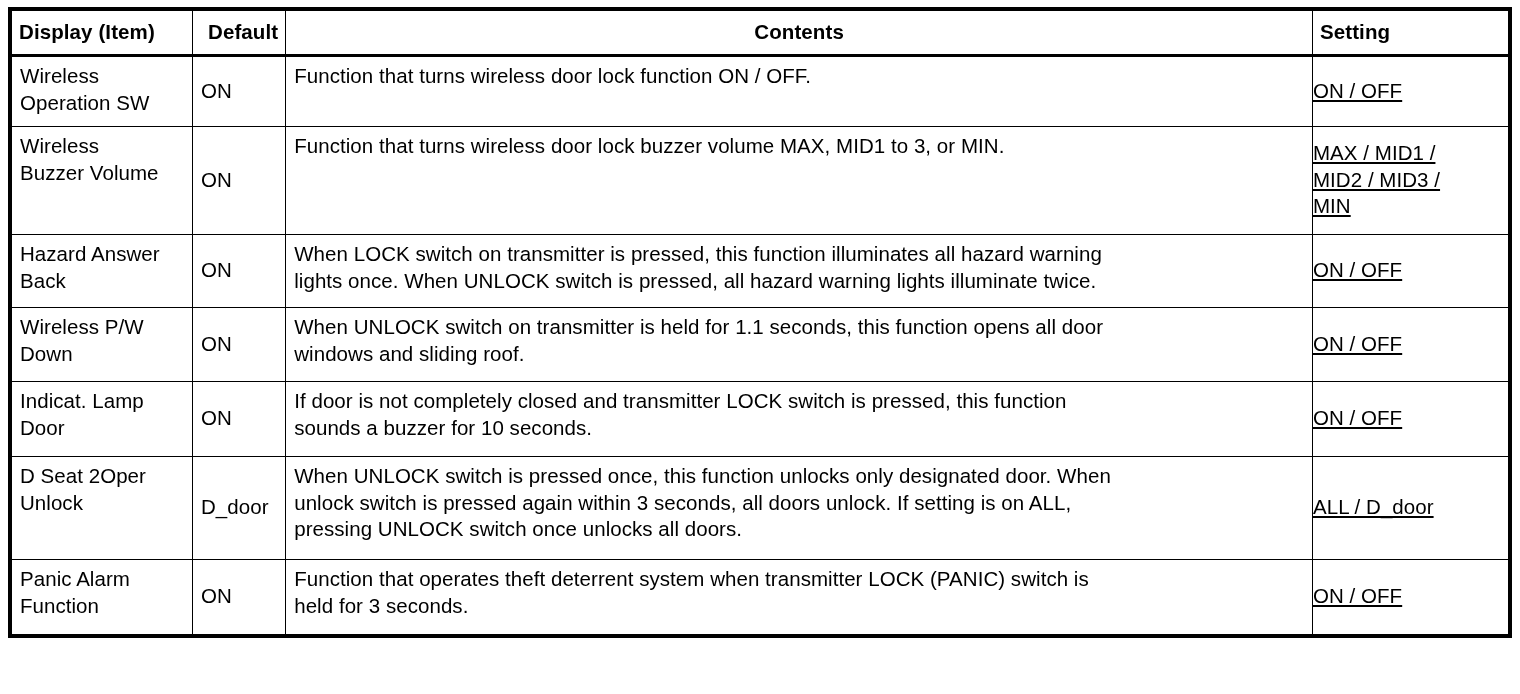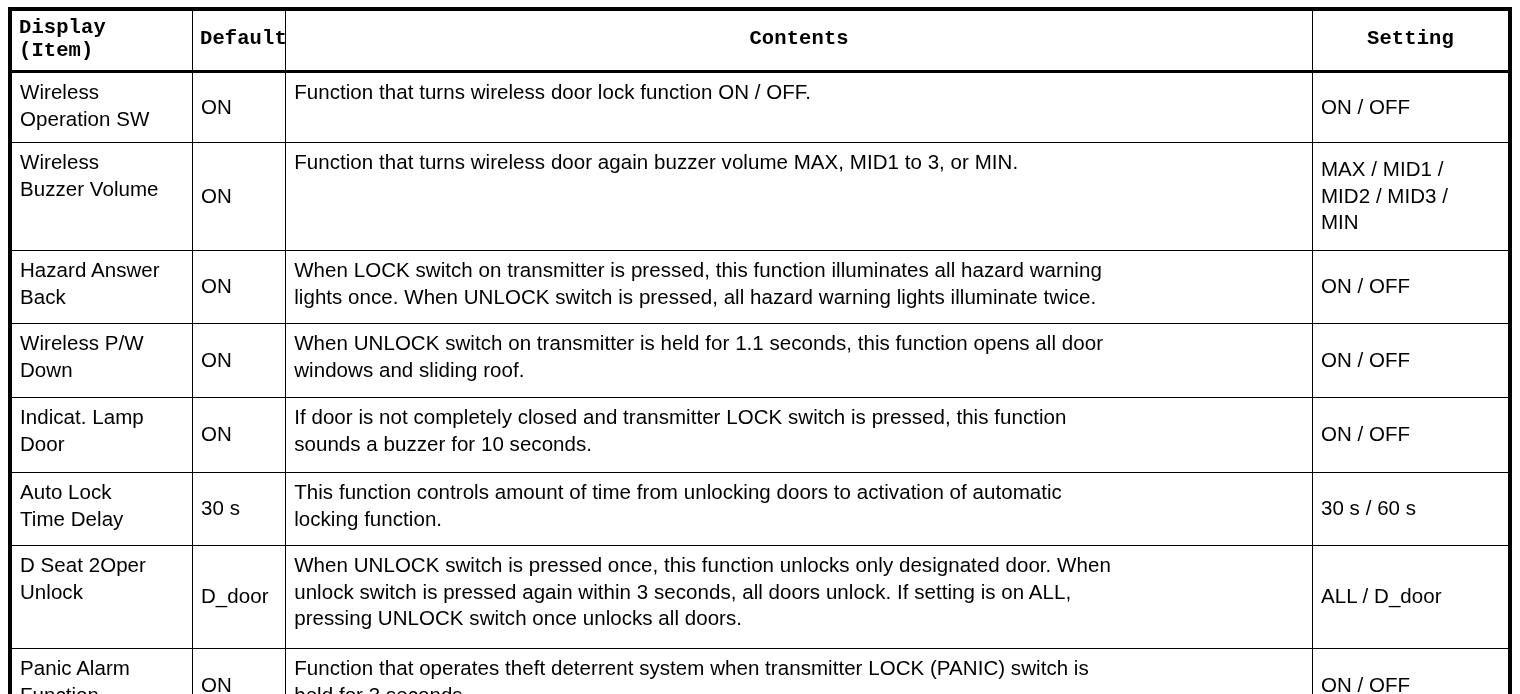--- a/index.html
+++ b/index.html
@@ -39,45 +39,45 @@
   thead th {
     border: 1px solid #000000;
     border-bottom: 3px solid #000000;
     font-weight: bold;
     font-size: 20.5px;
     line-height: 1.12;
     padding: 6px 7px 7px 7px;
     height: 30px;
     vertical-align: middle;
     letter-spacing: 0.1px;
-    font-family: Liberation Mono, monospace;
   }
 
   thead th.th-item    { text-align: left; }
   thead th.th-default { text-align: right; }
   thead th.th-contents{ text-align: center; }
-  thead th.th-setting { text-align: center; }
+  thead th.th-setting { text-align: left; }
 
   tbody td {
     border: 1px solid #000000;
     font-size: 20.5px;
     line-height: 1.30;
     padding: 6px 7px 7px 8px;
     vertical-align: top;
     text-align: left;
     letter-spacing: 0.05px;
   }
 
   tbody td.cell-default {
     vertical-align: middle;
   }
 
   tbody td.cell-setting {
     vertical-align: middle;
-    padding-left: 8px;
+    padding-left: 0;
+    text-decoration: underline;
   }
 
   tbody tr.row-tall td.cell-setting,
   tbody tr.row-tall td.cell-default {
     vertical-align: middle;
   }
 
   tbody tr.row-h1 td { height: 56px; }
   tbody tr.row-h2 td { height: 94px; }
   tbody tr.row-h3 td { height: 59px; }
@@ -127,21 +127,21 @@
         </td>
       </tr>
 
       <tr class="row-h2 row-tall">
         <td class="cell-item">
           <span class="line">Wireless</span>
           <span class="line">Buzzer Volume</span>
         </td>
         <td class="cell-default">ON</td>
         <td class="cell-contents">
-          <span class="line">Function that turns wireless door again buzzer volume MAX, MID1 to 3, or MIN.</span>
+          <span class="line">Function that turns wireless door lock buzzer volume MAX, MID1 to 3, or MIN.</span>
         </td>
         <td class="cell-setting">
           <span class="line">MAX / MID1 /</span>
           <span class="line">MID2 / MID3 /</span>
           <span class="line">MIN</span>
         </td>
       </tr>
 
       <tr class="row-h3">
         <td class="cell-item">
@@ -181,34 +181,20 @@
         <td class="cell-default">ON</td>
         <td class="cell-contents">
           <span class="line">If door is not completely closed and transmitter LOCK switch is pressed, this function</span>
           <span class="line">sounds a buzzer for 10 seconds.</span>
         </td>
         <td class="cell-setting">
           <span class="line">ON / OFF</span>
         </td>
       </tr>
 
-      <tr class="row-h6">
-        <td class="cell-item">
-          <span class="line">Auto Lock</span>
-          <span class="line">Time Delay</span>
-        </td>
-        <td class="cell-default">30 s</td>
-        <td class="cell-contents">
-          <span class="line">This function controls amount of time from unlocking doors to activation of automatic</span>
-          <span class="line">locking function.</span>
-        </td>
-        <td class="cell-setting">
-          <span class="line">30 s / 60 s</span>
-        </td>
-      </tr>
 
       <tr class="row-h7 row-tall">
         <td class="cell-item">
           <span class="line">D Seat 2Oper</span>
           <span class="line">Unlock</span>
         </td>
         <td class="cell-default">D_door</td>
         <td class="cell-contents">
           <span class="line">When UNLOCK switch is pressed once, this function unlocks only designated door. When</span>
           <span class="line">unlock switch is pressed again within 3 seconds, all doors unlock. If setting is on ALL,</span>

